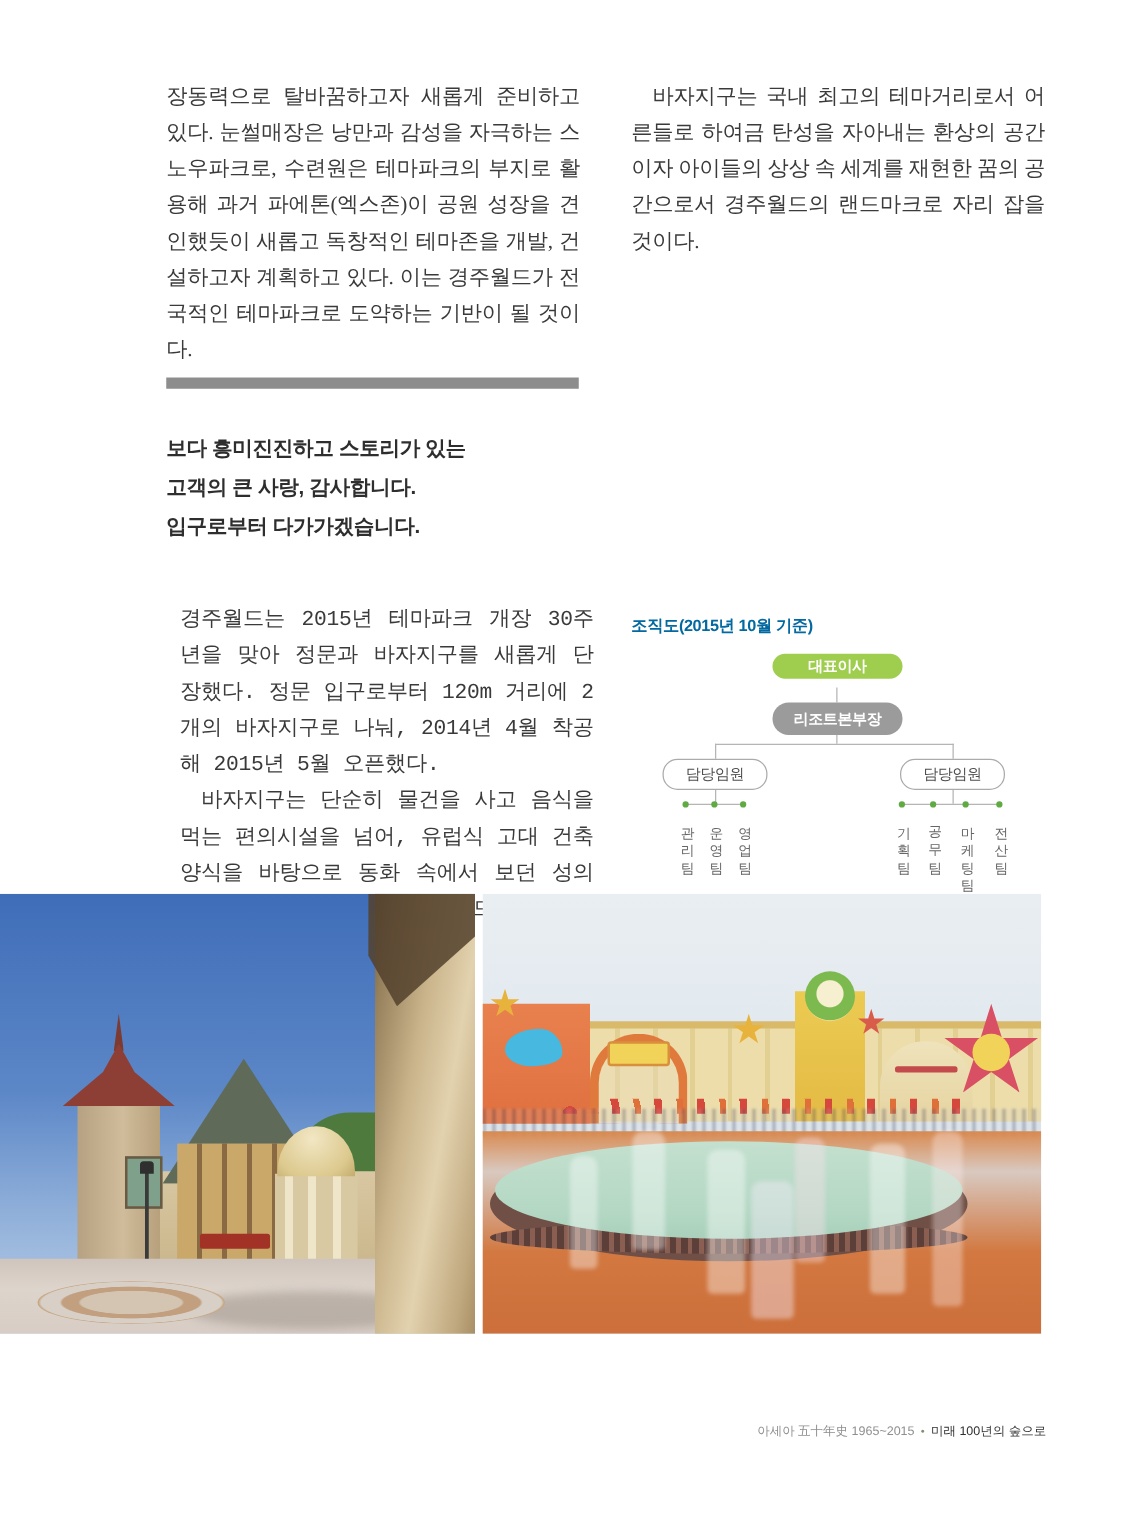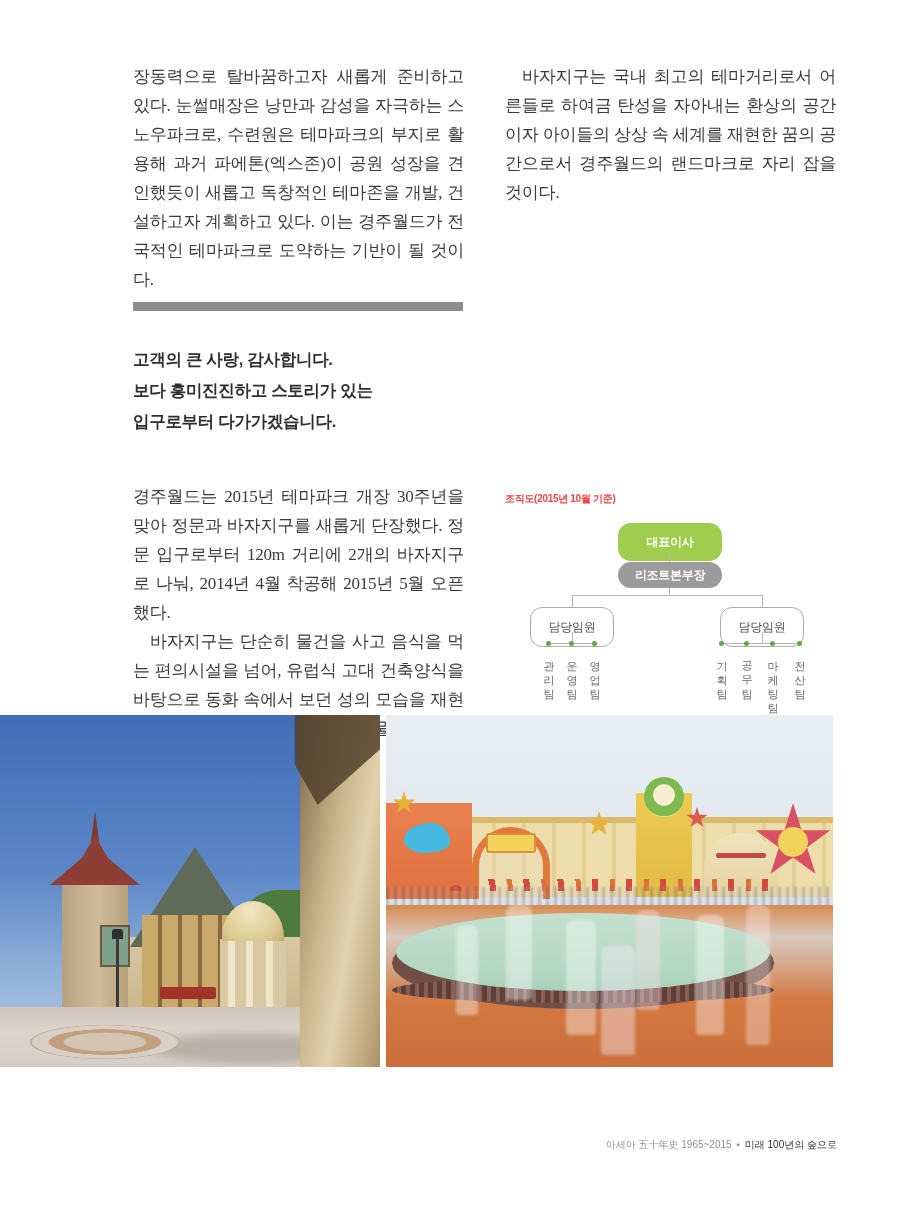--- a/index.html
+++ b/index.html
@@ -3,37 +3,37 @@
 <meta charset="utf-8">
 <style>
   html,body{margin:0;padding:0;background:#ffffff;}
   .page{position:relative;width:915px;height:1220px;background:#ffffff;overflow:hidden;
         font-family:"Liberation Serif","DejaVu Serif",serif;color:#3a3a3a;}
   
   .col{position:absolute;width:331px;text-align:justify;font-size:17px;line-height:29px;letter-spacing:-0.2px;}
   .col p{margin:0;}
   .col p.indent{text-indent:1em;}
   .col-left-1{left:133px;top:62px;}
-  .col-left-2{left:133px;top:482px;}
+  .col-left-2{left:144px;top:482px;font-family:Liberation Mono, monospace;}
   .col-right-1{left:505px;top:62px;}
   
   .divider-bar{position:absolute;left:133px;top:302px;width:330px;height:9px;background:#8d8d8d;}
   .pullquote{position:absolute;left:133px;top:344px;width:340px;
              font-family:"Liberation Sans","DejaVu Sans",sans-serif;
              font-weight:bold;font-size:16.5px;line-height:31px;color:#2e2e2e;letter-spacing:-0.3px;}
   .pullquote div{margin:0;}
   
   .orgchart{position:absolute;left:505px;top:492px;width:332px;height:220px;
             font-family:"Liberation Sans","DejaVu Sans",sans-serif;}
-  .orgchart .oc-title{position:absolute;left:0;top:0;font-size:10px;font-weight:bold;color:#ef4444;letter-spacing:-0.3px;}
+  .orgchart .oc-title{position:absolute;left:0;top:0;font-size:13px;font-weight:bold;color:#0369a1;letter-spacing:-0.3px;}
   .oc-box{position:absolute;display:flex;align-items:center;justify-content:center;
           font-size:12px;letter-spacing:-0.3px;}
-  .oc-ceo{left:113px;top:31px;width:104px;height:38px;background:#9fce4e;color:#ffffff;font-weight:bold;border-radius:13px;}
+  .oc-ceo{left:113px;top:31px;width:104px;height:20px;background:#9fce4e;color:#ffffff;font-weight:bold;border-radius:13px;}
   .oc-division{left:113px;top:70px;width:104px;height:26px;background:#9b9b9b;color:#ffffff;font-weight:bold;border-radius:13px;}
-  .oc-exec{width:84px;height:40px;background:#ffffff;border:1px solid #ababab;border-radius:12px;color:#4d4d4d;box-sizing:border-box;}
+  .oc-exec{width:84px;height:25px;background:#ffffff;border:1px solid #ababab;border-radius:12px;color:#4d4d4d;box-sizing:border-box;}
   .oc-exec-left{left:25px;top:115px;}
   .oc-exec-right{left:215px;top:115px;}
   .oc-vline,.oc-hline{position:absolute;background:#b5b5b5;}
   .oc-vline{width:1px;}
   .oc-hline{height:1px;}
   .oc-dot{position:absolute;width:5px;height:5px;border-radius:50%;background:#5faa43;}
   .oc-team{position:absolute;writing-mode:vertical-rl;text-orientation:upright;
            font-size:11px;line-height:14px;letter-spacing:3px;color:#666666;}
   
   .photo{position:absolute;top:715px;height:352px;overflow:hidden;}
@@ -125,22 +125,22 @@
 
 <div class="page">
 
   <div class="col col-left-1">
     <p>장동력으로 탈바꿈하고자 새롭게 준비하고 있다. 눈썰매장은 낭만과 감성을 자극하는 스노우파크로, 수련원은 테마파크의 부지로 활용해 과거 파에톤(엑스존)이 공원 성장을 견인했듯이 새롭고 독창적인 테마존을 개발, 건설하고자 계획하고 있다. 이는 경주월드가 전국적인 테마파크로 도약하는 기반이 될 것이다.</p>
   </div>
 
   <div class="divider-bar"></div>
 
   <div class="pullquote">
+    <div>보다 흥미진진하고 스토리가 있는</div>
     <div>고객의 큰 사랑, 감사합니다.</div>
-    <div>보다 흥미진진하고 스토리가 있는</div>
     <div>입구로부터 다가가겠습니다.</div>
   </div>
 
   <div class="col col-left-2">
     <p>경주월드는 2015년 테마파크 개장 30주년을 맞아 정문과 바자지구를 새롭게 단장했다. 정문 입구로부터 120m 거리에 2개의 바자지구로 나눠, 2014년 4월 착공해 2015년 5월 오픈했다.</p>
     <p class="indent">바자지구는 단순히 물건을 사고 음식을 먹는 편의시설을 넘어, 유럽식 고대 건축양식을 바탕으로 동화 속에서 보던 성의 모습을 재현했다. 또한 위자드가든 마법의 동물들이 거리</p>
   </div>
 
   <div class="col col-right-1">
     <p class="indent">바자지구는 국내 최고의 테마거리로서 어른들로 하여금 탄성을 자아내는 환상의 공간이자 아이들의 상상 속 세계를 재현한 꿈의 공간으로서 경주월드의 랜드마크로 자리 잡을 것이다.</p>

